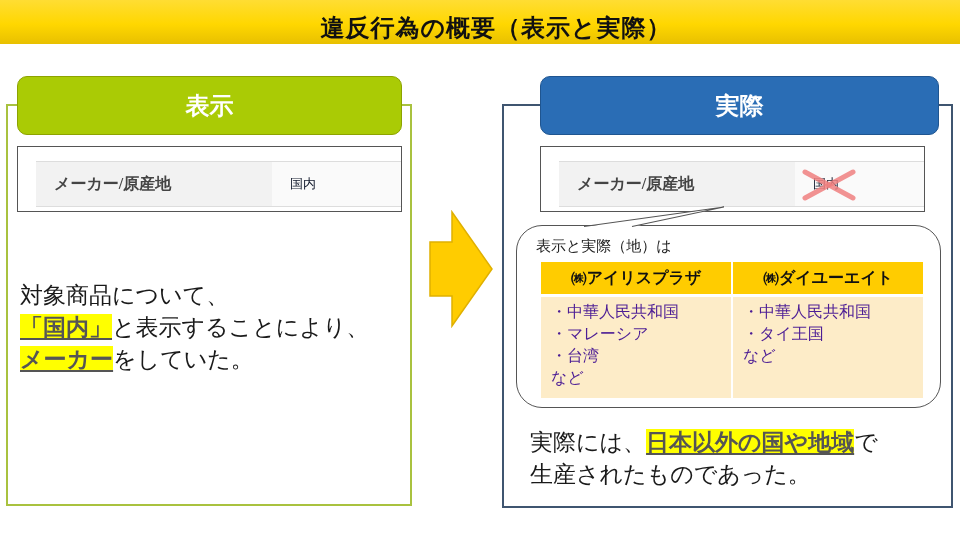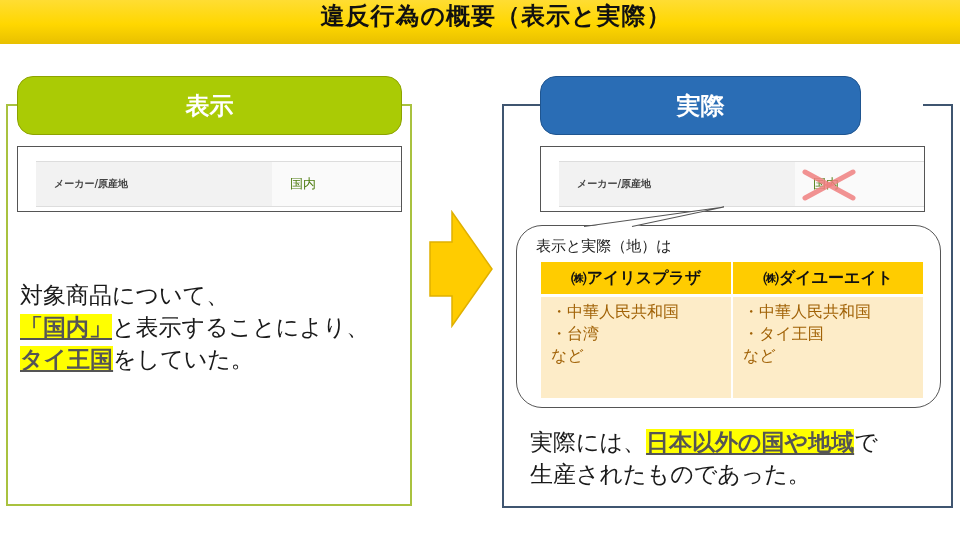--- a/index.html
+++ b/index.html
@@ -2,59 +2,59 @@
 <html><head>
 <meta charset="utf-8">
 <style>
   * { margin: 0; padding: 0; box-sizing: border-box; }
   html, body { width: 960px; height: 540px; background: #ffffff; overflow: hidden; }
   body { position: relative; font-family: "DejaVu Sans", "Liberation Sans", sans-serif; color: #1a1a1a; }
 
   .title-bar {
     position: absolute; left: 0; top: 0; width: 960px; height: 44px;
     background: linear-gradient(to bottom, #ffdd33 0%, #ffd700 55%, #e8c000 100%);
-    display: flex; align-items: flex-start; justify-content: center; padding-left: 32px;
+    display: flex; align-items: flex-end; justify-content: center; padding-left: 32px;
   }
   .title-bar span { font-size: 24px; font-weight: bold; color: #111; letter-spacing: 1px; }
 
   
   .left-frame {
     position: absolute; left: 6px; top: 104px; width: 406px; height: 402px;
     border: 2px solid #a9c23f; border-top: none;
   }
   .left-frame::before, .left-frame::after {
     content: ""; position: absolute; top: 0; height: 2px; background: #a9c23f;
   }
   .left-frame::before { left: 0; width: 12px; }
   .left-frame::after { right: 0; width: 12px; }
 
   .hdr {
-    position: absolute; height: 59px; border-radius: 16px;
+    position: absolute; height: 59px; border-radius: 10px;
     display: flex; align-items: center; justify-content: center; font-family: Liberation Serif, serif;
   }
   .hdr span { font-size: 24px; color: #ffffff; font-weight: bold; }
   .hdr-left { left: 17px; top: 76px; width: 385px; background: #aacb05; border: 1px solid #8da300; }
-  .hdr-right { left: 540px; top: 76px; width: 321px; background: #2a6db5; border: 1px solid #1f5590; }
+  .hdr-right { left: 540px; top: 76px; width: 399px; background: #2a6db5; border: 1px solid #1f5590; }
 
   .shot {
     position: absolute; height: 66px; background: #ffffff; border: 1px solid #555;
   }
   .shot-left { left: 17px; top: 146px; width: 385px; }
   .shot-right { left: 540px; top: 146px; width: 385px; }
   .shot .row {
     position: absolute; left: 18px; right: 0; top: 14px; height: 46px;
     border-top: 1px solid #ddd; border-bottom: 1px solid #ddd; display: flex;
   }
   .shot .row .k {
     width: 236px; background: #f2f2f2; display: flex; align-items: center; padding-left: 18px;
-    font-size: 10px; font-weight: bold; color: #444;
+    font-size: 16px; font-weight: bold; color: #444; font-family: Liberation Serif, serif;
   }
   .shot .row .v {
     flex: 1; background: #fafafa; display: flex; align-items: center; padding-left: 18px;
-    font-size: 13px; color: #4d7c0f; position: relative;
+    font-size: 13px; color: #0f172a; position: relative;
   }
   .x-mark { position: absolute; left: 4px; top: 6px; width: 60px; height: 34px; }
 
   .left-text {
     position: absolute; left: 20px; top: 279px; font-size: 23px; line-height: 32px; color: #1a1a1a;
   }
   .hl { background: #ffff00; font-weight: bold; color: #555; text-decoration: underline; text-decoration-thickness: 2px; text-underline-offset: 3px; }
 
   
   .arrow { position: absolute; left: 428px; top: 210px; width: 66px; height: 118px; }
@@ -75,21 +75,21 @@
     border: 1.5px solid #555; border-radius: 26px; background: #fff;
   }
   .bubble-tail { position: absolute; left: 584px; top: 205px; width: 140px; height: 24px; }
   .bubble-title { position: absolute; left: 536px; top: 237px; font-size: 15px; color: #222; }
 
   .origin-table { position: absolute; left: 541px; top: 262px; width: 382px; height: 136px; display: grid; grid-template-columns: 190px 190px; column-gap: 2px; border-radius: 31px; }
   .origin-table .th {
     background: #ffcc00; height: 32px; display: flex; align-items: center; justify-content: center;
     font-size: 16px; font-weight: bold; color: #111; margin-bottom: 3px;
   }
-  .origin-table .td { background: #fdecc8; padding: 4px 10px; font-size: 16px; line-height: 22px; color: #a16207; height: 101px; }
+  .origin-table .td { background: #fdecc8; padding: 4px 10px; font-size: 16px; line-height: 22px; color: #4c1d95; height: 101px; }
 
   .right-text { position: absolute; left: 530px; top: 426px; font-size: 23px; line-height: 32px; color: #1a1a1a; }
 </style>
 </head>
 <body>
 
 <div class="title-bar">
   <span>違反行為の概要（表示と実際）</span>
 </div>
 
@@ -99,21 +99,21 @@
 </div>
 <div class="shot shot-left">
   <div class="row">
     <div class="k">メーカー/原産地</div>
     <div class="v">国内</div>
   </div>
 </div>
 <div class="left-text">
   <div><span>対象商品について、</span></div>
   <div><span class="hl">「国内」</span><span>と表示することにより、</span></div>
-  <div><span class="hl">タイ王国</span><span>をしていた。</span></div>
+  <div><span class="hl">メーカー</span><span>をしていた。</span></div>
 </div>
 
 <svg class="arrow" viewBox="0 0 66 118">
   <polygon points="2,32 24,32 24,2 64,59 24,116 24,86 2,86" fill="#ffcc00" stroke="#e0b000" stroke-width="1.5"></polygon>
 </svg>
 
 <div class="right-frame"></div>
 <div class="hdr hdr-right">
   <span>実際</span>
 </div>
@@ -135,20 +135,21 @@
   <polygon points="0,22 140,2 48,22" fill="#ffffff" stroke="none"></polygon>
   <polyline points="0,21.5 140,2 48,21.5" fill="none" stroke="#555" stroke-width="1.2"></polyline>
 </svg>
 <div class="bubble-title">表示と実際（地）は</div>
 
 <div class="origin-table">
   <div class="th">㈱アイリスプラザ</div>
   <div class="th">㈱ダイユーエイト</div>
   <div class="td">
     <div>・中華人民共和国</div>
+    <div>・マレーシア</div>
     <div>・台湾</div>
     <div>など</div>
   </div>
   <div class="td">
     <div>・中華人民共和国</div>
     <div>・タイ王国</div>
     <div>など</div>
   </div>
 </div>
 

